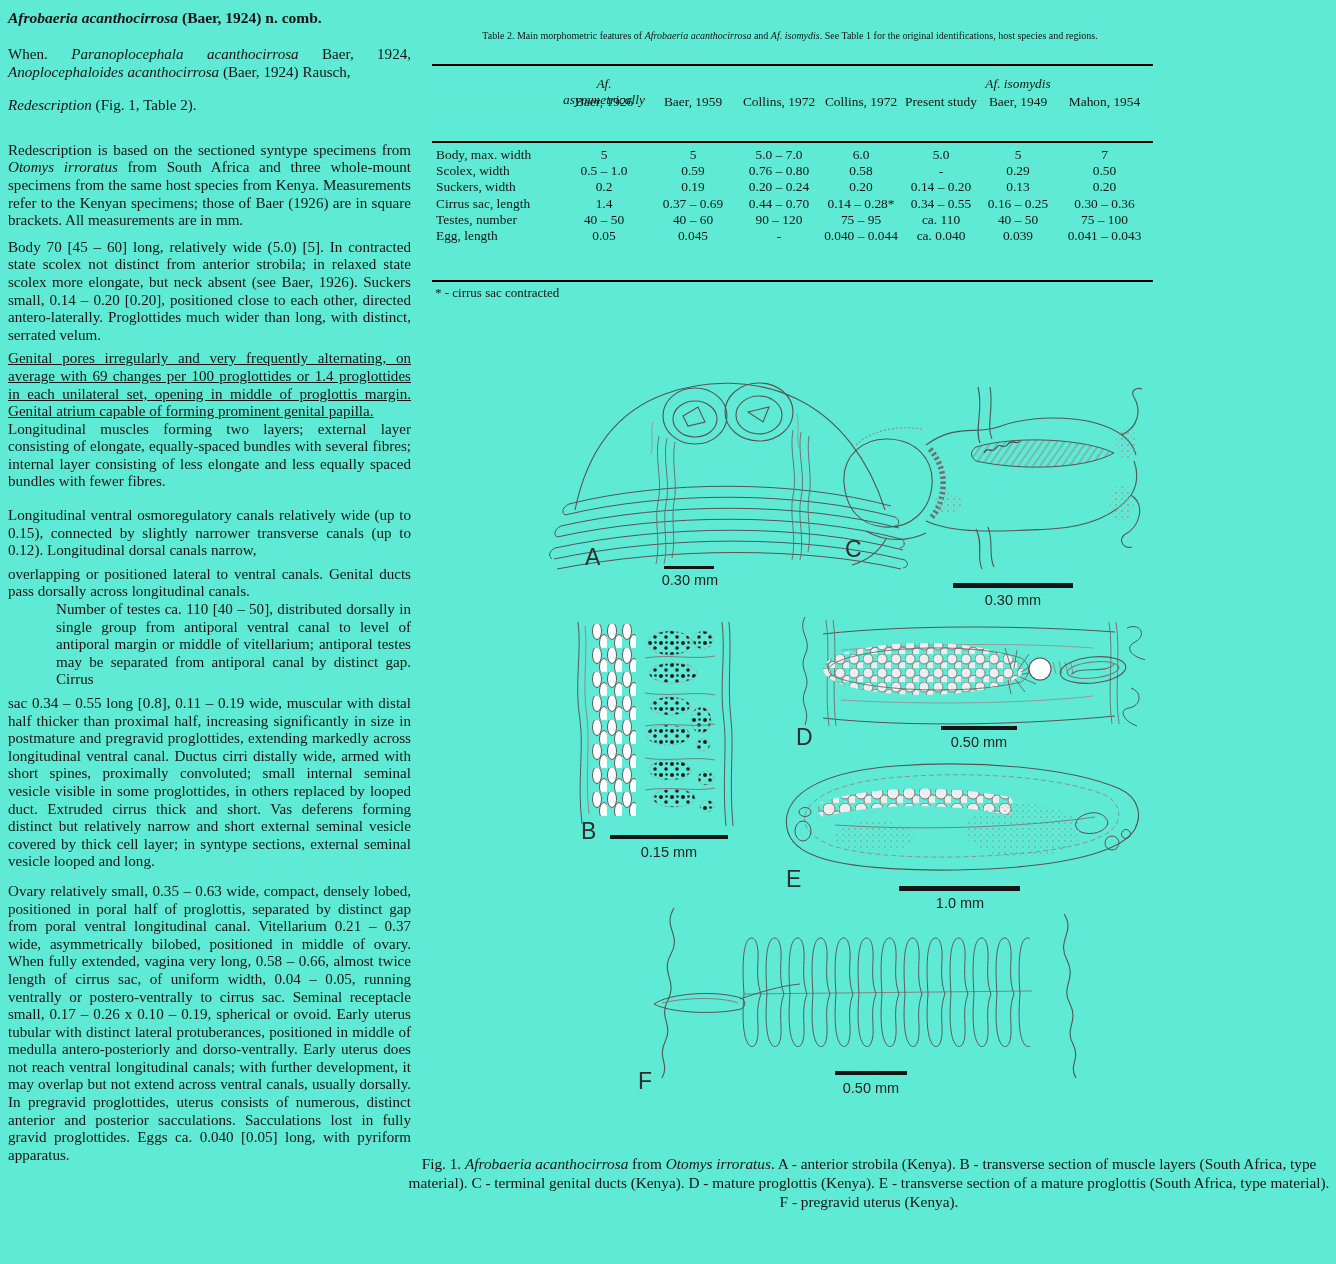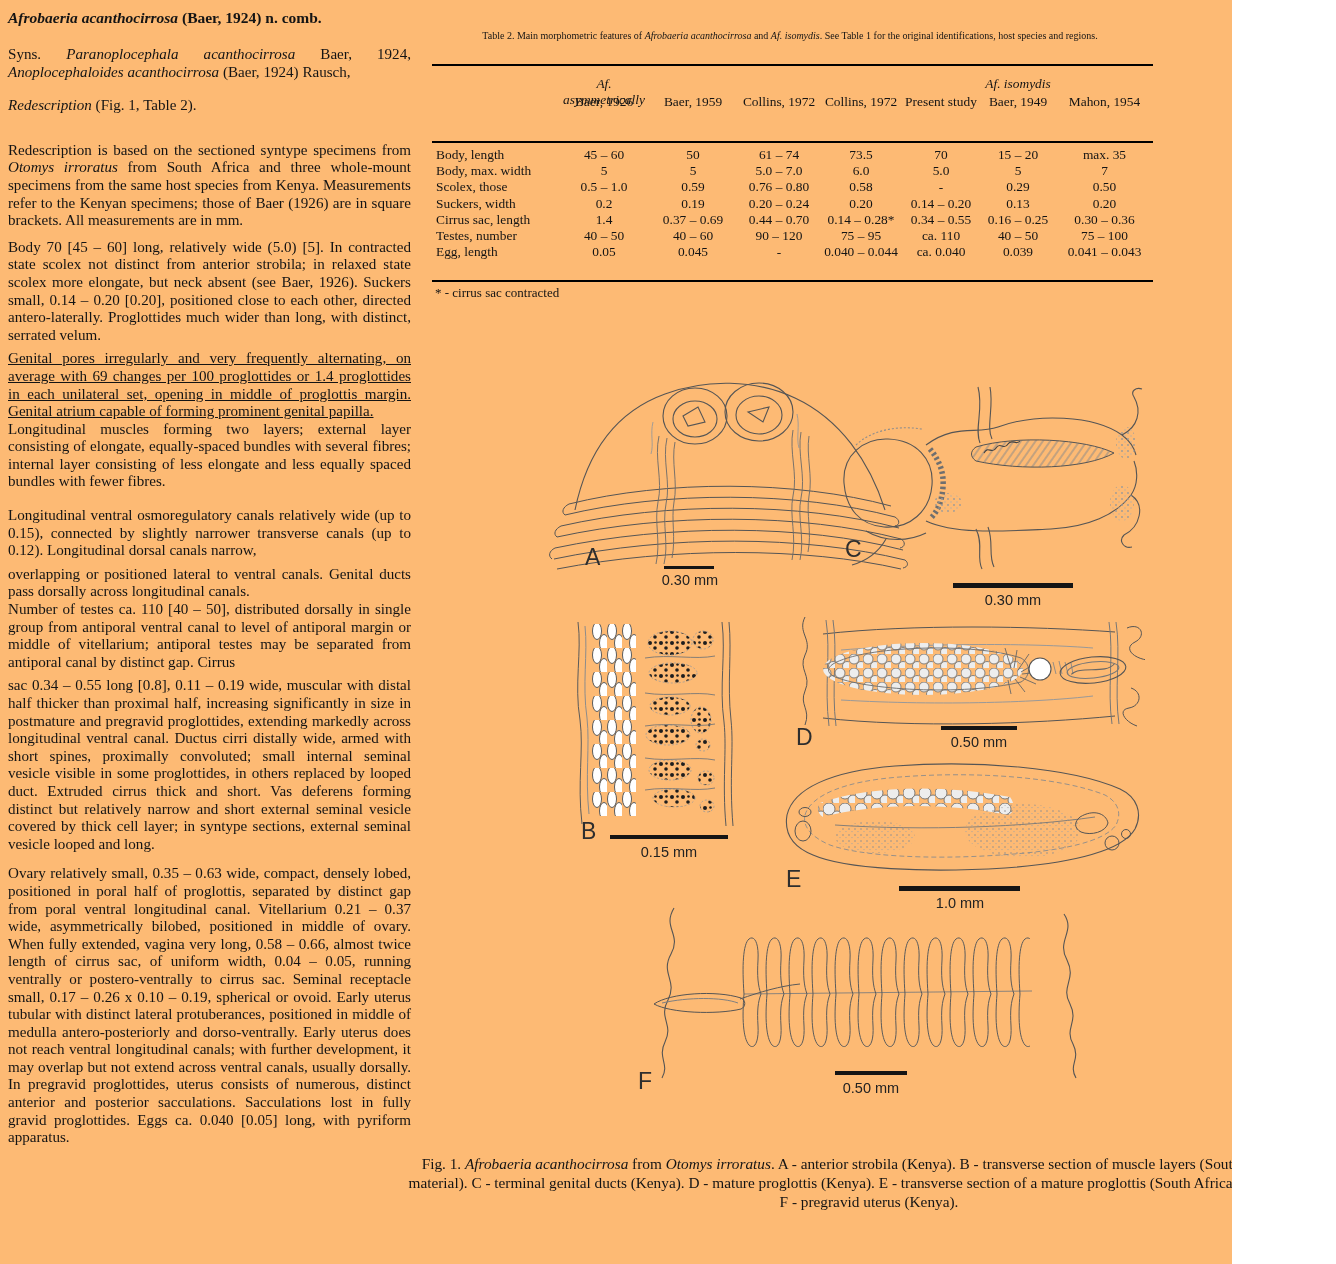--- a/index.html
+++ b/index.html
@@ -1,16 +1,16 @@
 <!DOCTYPE html>
 <html><head>
 <meta charset="utf-8">
 <style>
   html,body{margin:0;padding:0;background:#fff;}
-  .page{position:relative;width:1232px;height:1264px;background:#fdba74;overflow:hidden;
+  .page{position:relative;width:1336px;height:1264px;background:#5eead4;overflow:hidden;
         font-family:"Liberation Serif",serif;color:#141414;}
   .it{font-style:italic;}
   .bd{font-weight:bold;}
 
   
   .left-col{position:absolute;left:8px;top:8px;width:403px;}
   .heading{margin:0;font-size:15.5px;line-height:19px;font-weight:bold;}
   .para{margin:0;font-size:15.1px;line-height:17.6px;text-align:justify;}
 
   
@@ -38,29 +38,29 @@
                font-size:15.3px;line-height:18.8px;}
 </style>
 </head>
 <body>
 
 <div class="page">
 
   <div class="left-col">
     <h1 class="heading"><span class="it bd">Afrobaeria acanthocirrosa</span><span class="bd"> (Baer, 1924) n. comb.</span></h1>
     <div>
-        <p class="para" style="margin-top: 19px;"><span>Syns. </span><span class="it">Paranoplocephala acanthocirrosa</span><span> Baer, 1924, </span><span class="it">Anoplocephaloides acanthocirrosa</span><span> (Baer, 1924) Rausch,</span></p>
+        <p class="para" style="margin-top: 19px;"><span>When. </span><span class="it">Paranoplocephala acanthocirrosa</span><span> Baer, 1924, </span><span class="it">Anoplocephaloides acanthocirrosa</span><span> (Baer, 1924) Rausch,</span></p>
         <p class="para" style="margin-top: 16px;"><span class="it">Redescription</span><span> (Fig. 1, Table 2).</span></p>
         <p class="para" style="margin-top: 27px;"><span>Redescription is based on the sectioned syntype specimens from </span><span class="it">Otomys irroratus</span><span> from South Africa and three whole-mount specimens from the same host species from Kenya. Measurements refer to the Kenyan specimens; those of Baer (1926) are in square brackets. All measurements are in mm.</span></p>
         <p class="para" style="margin-top: 9px;"><span>Body 70 [45 – 60] long, relatively wide (5.0) [5]. In contracted state scolex not distinct from anterior strobila; in relaxed state scolex more elongate, but neck absent (see Baer, 1926). Suckers small, 0.14 – 0.20 [0.20], positioned close to each other, directed antero-laterally. Proglottides much wider than long, with distinct, serrated velum.</span></p>
         <p class="para" style="margin-top: 6px; text-decoration: underline;"><span>Genital pores irregularly and very frequently alternating, on average with 69 changes per 100 proglottides or 1.4 proglottides in each unilateral set, opening in middle of proglottis margin. Genital atrium capable of forming prominent genital papilla.</span></p>
         <p class="para" style="margin-top: 0px;"><span>Longitudinal muscles forming two layers; external layer consisting of elongate, equally-spaced bundles with several fibres; internal layer consisting of less elongate and less equally spaced bundles with fewer fibres.</span></p>
         <p class="para" style="margin-top: 16px;"><span>Longitudinal ventral osmoregulatory canals relatively wide (up to 0.15), connected by slightly narrower transverse canals (up to 0.12). Longitudinal dorsal canals narrow,</span></p>
         <p class="para" style="margin-top: 6px;"><span>overlapping or positioned lateral to ventral canals. Genital ducts pass dorsally across longitudinal canals.</span></p>
-        <p class="para" style="margin-top: 0px;"><span>Number of testes ca. 110 [40 – 50], distributed dorsally in single group from antiporal ventral canal to level of antiporal margin or middle of vitellarium; antiporal testes may be separated from antiporal canal by distinct gap. Cirrus</span></p>
+        <p class="para" style="margin-top: 0px; margin-left: 48px;"><span>Number of testes ca. 110 [40 – 50], distributed dorsally in single group from antiporal ventral canal to level of antiporal margin or middle of vitellarium; antiporal testes may be separated from antiporal canal by distinct gap. Cirrus</span></p>
         <p class="para" style="margin-top: 6px;"><span>sac 0.34 – 0.55 long [0.8], 0.11 – 0.19 wide, muscular with distal half thicker than proximal half, increasing significantly in size in postmature and pregravid proglottides, extending markedly across longitudinal ventral canal. Ductus cirri distally wide, armed with short spines, proximally convoluted; small internal seminal vesicle visible in some proglottides, in others replaced by looped duct. Extruded cirrus thick and short. Vas deferens forming distinct but relatively narrow and short external seminal vesicle covered by thick cell layer; in syntype sections, external seminal vesicle looped and long.</span></p>
         <p class="para" style="margin-top: 12px;"><span>Ovary relatively small, 0.35 – 0.63 wide, compact, densely lobed, positioned in poral half of proglottis, separated by distinct gap from poral ventral longitudinal canal. Vitellarium 0.21 – 0.37 wide, asymmetrically bilobed, positioned in middle of ovary. When fully extended, vagina very long, 0.58 – 0.66, almost twice length of cirrus sac, of uniform width, 0.04 – 0.05, running ventrally or postero-ventrally to cirrus sac. Seminal receptacle small, 0.17 – 0.26 x 0.10 – 0.19, spherical or ovoid. Early uterus tubular with distinct lateral protuberances, positioned in middle of medulla antero-posteriorly and dorso-ventrally. Early uterus does not reach ventral longitudinal canals; with further development, it may overlap but not extend across ventral canals, usually dorsally. In pregravid proglottides, uterus consists of numerous, distinct anterior and posterior sacculations. Sacculations lost in fully gravid proglottides. Eggs ca. 0.040 [0.05] long, with pyriform apparatus.</span></p>
       </div>
   </div>
 
   <div class="tbl-title"><span>Table 2. Main morphometric features of </span><span class="it">Afrobaeria acanthocirrosa</span><span> and </span><span class="it">Af. isomydis</span><span>. See Table 1 for the original identifications, host species and regions.</span></div>
 
   <div class="table-wrap">
     <div class="rule" style="top:64px"></div>
     <div class="trow group-row">
@@ -79,41 +79,31 @@
         <div class="tcell ">Baer, 1959</div>
         <div class="tcell ">Collins, 1972</div>
         <div class="tcell ">Collins, 1972</div>
         <div class="tcell ">Present study</div>
         <div class="tcell ">Baer, 1949</div>
         <div class="tcell ">Mahon, 1954</div>
       </div>
     <div class="rule" style="top:141px"></div>
     <div class="drows">
         <div class="trow">
-          <div class="tcell tlabel">Body, length</div>
-          <div class="tcell ">45 – 60</div>
-          <div class="tcell ">50</div>
-          <div class="tcell ">61 – 74</div>
-          <div class="tcell ">73.5</div>
-          <div class="tcell ">70</div>
-          <div class="tcell ">15 – 20</div>
-          <div class="tcell ">max. 35</div>
-        </div>
-        <div class="trow">
           <div class="tcell tlabel">Body, max. width</div>
           <div class="tcell ">5</div>
           <div class="tcell ">5</div>
           <div class="tcell ">5.0 – 7.0</div>
           <div class="tcell ">6.0</div>
           <div class="tcell ">5.0</div>
           <div class="tcell ">5</div>
           <div class="tcell ">7</div>
         </div>
         <div class="trow">
-          <div class="tcell tlabel">Scolex, those</div>
+          <div class="tcell tlabel">Scolex, width</div>
           <div class="tcell ">0.5 – 1.0</div>
           <div class="tcell ">0.59</div>
           <div class="tcell ">0.76 – 0.80</div>
           <div class="tcell ">0.58</div>
           <div class="tcell ">-</div>
           <div class="tcell ">0.29</div>
           <div class="tcell ">0.50</div>
         </div>
         <div class="trow">
           <div class="tcell tlabel">Suckers, width</div>

